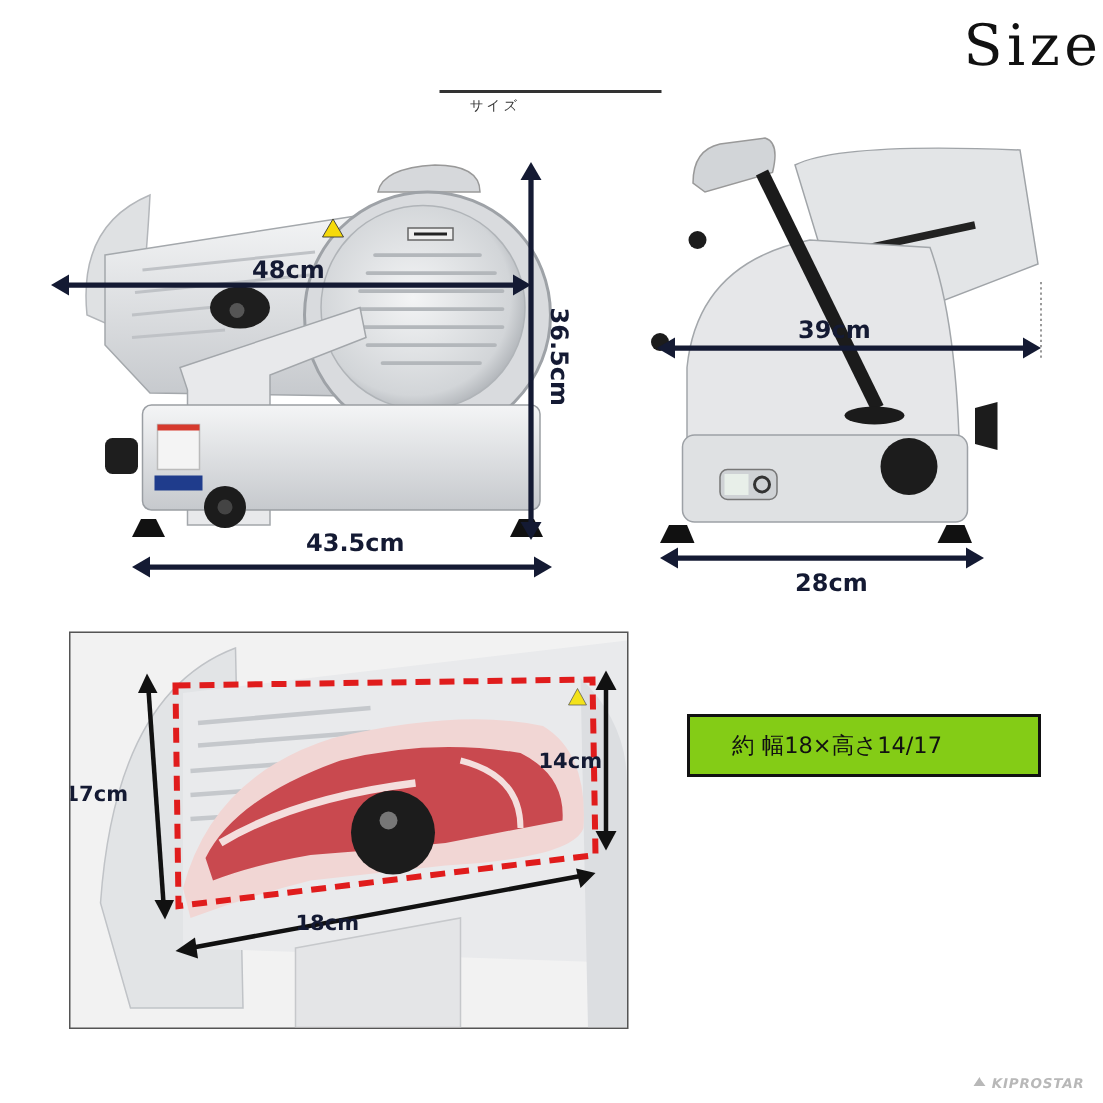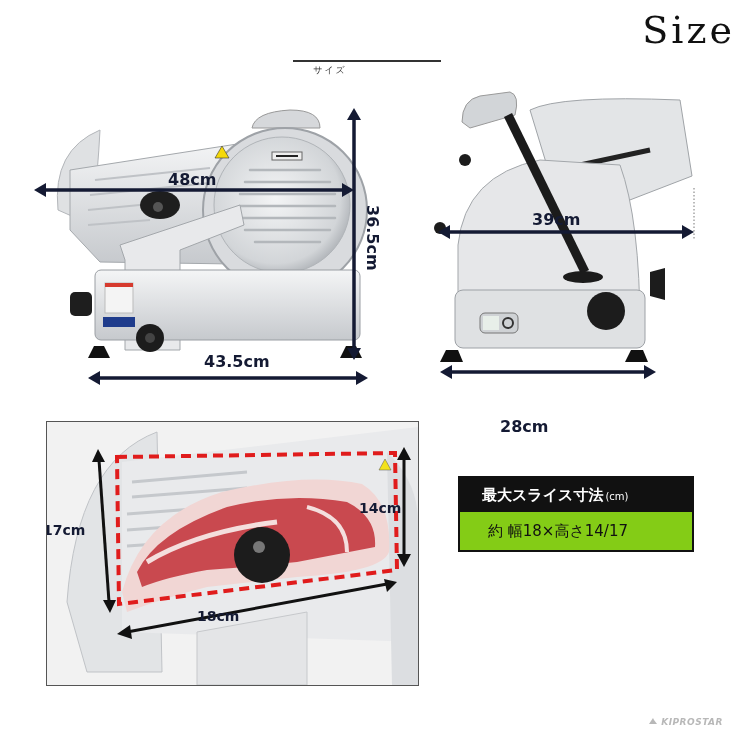--- a/index.html
+++ b/index.html
@@ -151,21 +151,21 @@
     <line x1="448" y1="372" x2="648" y2="372"></line>
     <polygon points="440,372 452,365 452,379" stroke="none"></polygon>
     <polygon points="656,372 644,365 644,379" stroke="none"></polygon>
   </g>
 </svg>
 
 <div class="abs dim" style="left:168px; top:170px;">48cm</div>
 <div class="abs dim dim-vert" style="left:382px; top:205px;">36.5cm</div>
 <div class="abs dim" style="left:204px; top:352px;">43.5cm</div>
 <div class="abs dim" style="left:532px; top:210px;">39cm</div>
-<div class="abs dim" style="left:500px; top:379px;margin-top:38px;">28cm</div>
+<div class="abs dim" style="left:530px; top:379px;">28cm</div>
 
 <div class="abs detail-box">
   <svg width="371" height="263">
 
     <path d="M20,180 Q30,40 110,10 L115,250 L40,250 Z" fill="#e2e4e6" stroke="#c0c3c7"></path>
     <path d="M75,40 L371,5 L371,220 L75,210 Z" fill="#e9eaec"></path>
     <g stroke="#c5c8cc" stroke-width="3">
       <line x1="85" y1="60" x2="200" y2="50"></line>
       <line x1="85" y1="75" x2="200" y2="66"></line>
       <line x1="80" y1="92" x2="160" y2="86"></line>
@@ -198,23 +198,20 @@
       <polygon points="70,212 83,203 85,217" stroke="none"></polygon>
       <polygon points="350,160 337,157 340,170" stroke="none"></polygon>
     </g>
   </svg>
   <div class="abs dim sm" style="left:-4px; top:100px;">17cm</div>
   <div class="abs dim sm" style="left:312px; top:78px;">14cm</div>
   <div class="abs dim sm" style="left:150px; top:186px;">18cm</div>
 </div>
 
 <div class="abs spec">
-  <div class="spec-head">
-    <span>最大スライス寸法</span><span class="unit">(cm)</span>
-  </div>
   <div class="spec-body">約 幅18×高さ14/17</div>
 </div>
 
 <div class="abs brand">
   <svg class="brand-icon" viewBox="0 0 10 8">
       <path d="M1,7 L5,1 L6,3 L9,7 Z" fill="#b8b8b8"></path>
     </svg><span>KIPROSTAR</span>
 </div>
 
 </body></html>

